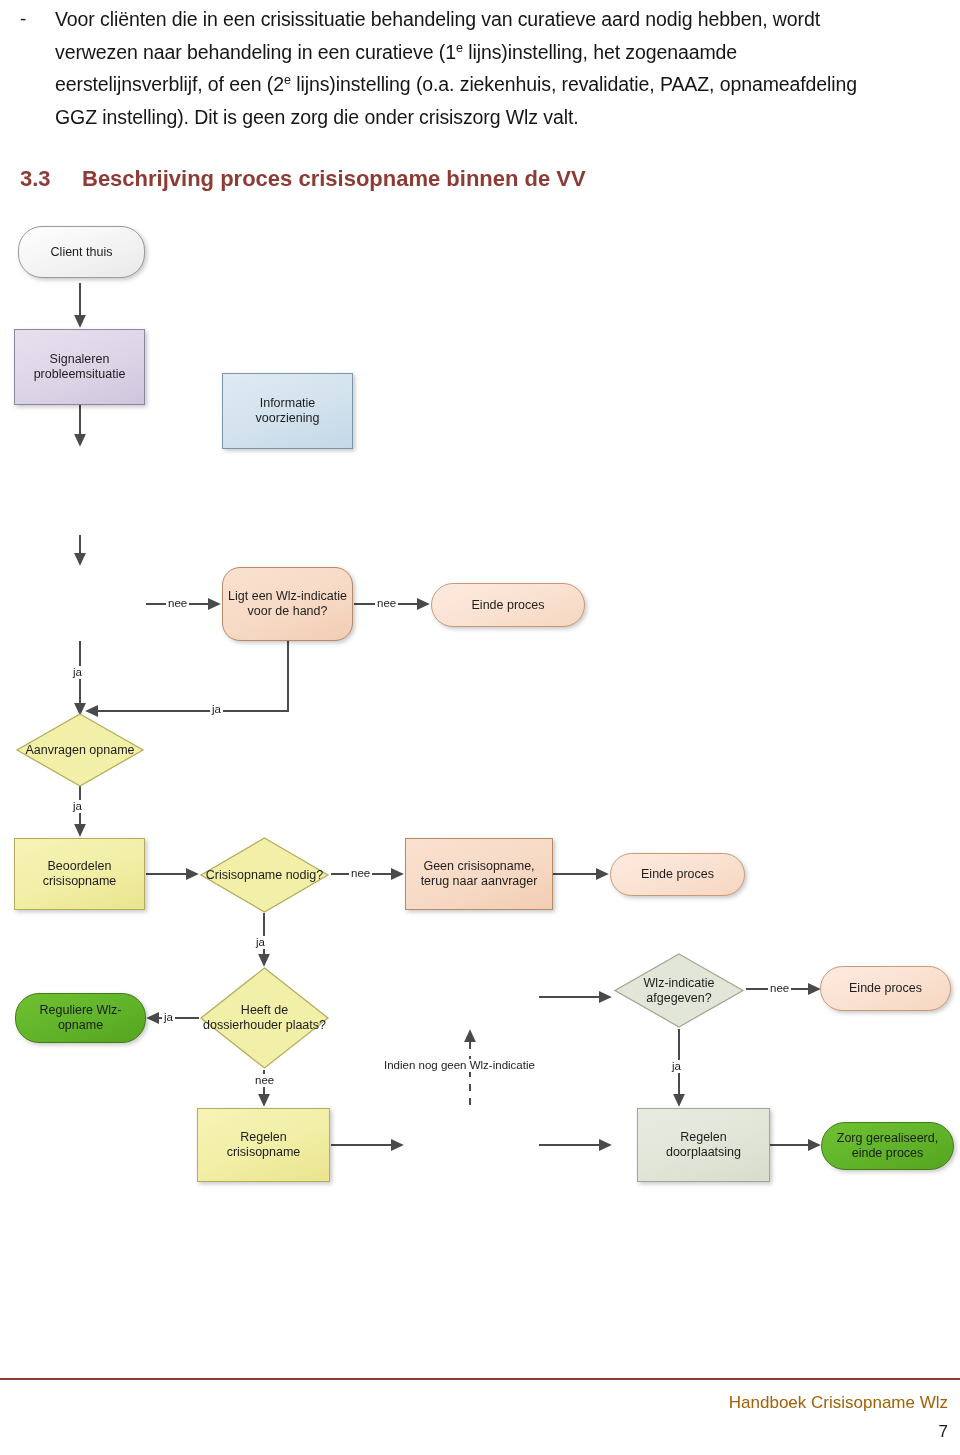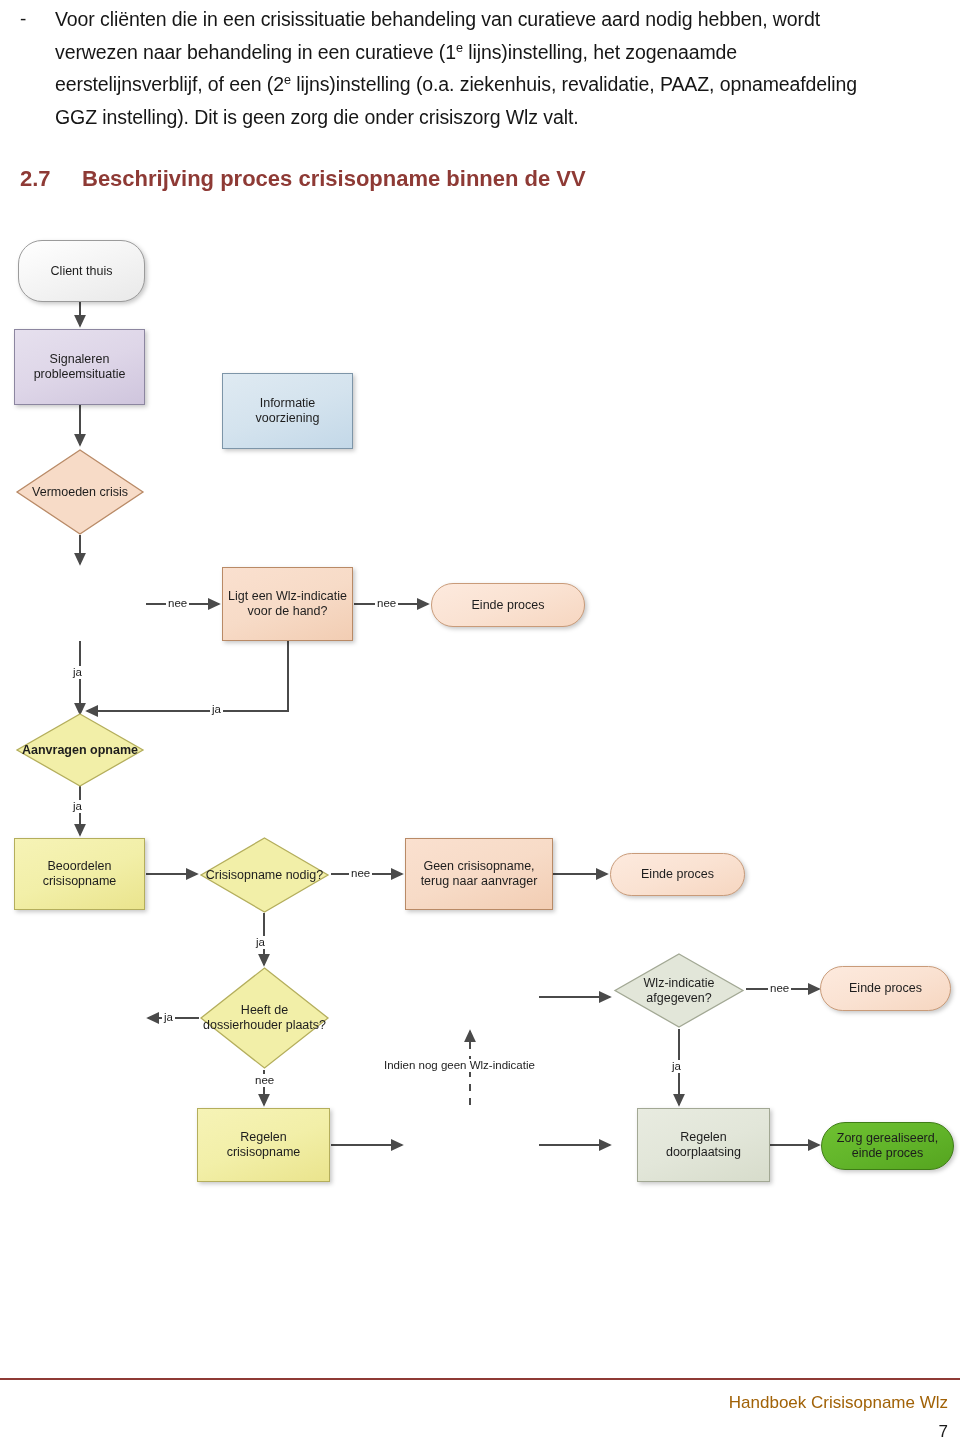--- a/index.html
+++ b/index.html
@@ -148,21 +148,21 @@
 </style>
 </head>
 <body>
 
 <div id="intro">
   <span id="intro-bullet">-</span>
   <div id="intro-text"><span>Voor cliënten die in een crisissituatie behandeling van curatieve aard nodig hebben, wordt verwezen naar behandeling in een curatieve (1</span><sup>e</sup><span> lijns)instelling, het zogenaamde eerstelijnsverblijf,  of een (2</span><sup>e</sup><span> lijns)instelling (o.a. ziekenhuis, revalidatie, PAAZ, opnameafdeling GGZ instelling). Dit is geen zorg die onder crisiszorg Wlz valt.</span></div>
 </div>
 
 <div id="heading">
-  <span class="num">2.7</span><span>Beschrijving proces crisisopname binnen de VV</span>
+  <span class="num">3.3</span><span>Beschrijving proces crisisopname binnen de VV</span>
 </div>
 
 <div id="chart">
 
   <svg id="edges" viewBox="0 0 960 1300">
     <defs>
       <marker id="arrow" markerWidth="7" markerHeight="7" refX="5.6" refY="3" orient="auto">
         <path d="M0,0 L6.5,3 L0,6 z" fill="#4a4a4a"></path>
       </marker>
     </defs>
@@ -205,50 +205,44 @@
       <path d="M539,1145 L610,1145"></path>
 
       <path d="M746,1145 L819,1145"></path>
 
       <path d="M288,641 L288,711 L87,711"></path>
 
       <path d="M470,1105 L470,1031" stroke-dasharray="7,7"></path>
     </g>
   </svg>
 
-  <div class="node round fill-white" style="left:18px;top:240px;width:127px;height:62px;">
+  <div class="node round fill-white" style="left:18px;top:226px;width:127px;height:52px;">
     <span class="lbl">Client thuis</span>
   </div>
 
   <div class="node rect fill-purple" style="left:14px;top:329px;width:131px;height:76px;">
     <span class="lbl">Signaleren probleemsituatie</span>
   </div>
   <div class="node rect fill-blue" style="left:222px;top:329px;width:131px;height:76px;">
     <span class="lbl">Informatie voorziening</span>
   </div>
 
-  <div class="node diamond" style="left:15px;top:448px;width:130px;height:88px;">
-    <svg class="dmd-bg" viewBox="0 0 130 88" preserveAspectRatio="none">
-      <polygon points="65,2 128,44 65,86 2,44" fill="#f7dbc7" stroke="#b98a66" stroke-width="1.3"></polygon>
-    </svg>
-    <span class="lbl">Vermoeden crisis</span>
-  </div>
-
-  <div class="node rect fill-peach" style="left:222px;top:567px;width:131px;height:74px;">
+
+  <div class="node rect fill-peach" style="left:222px;top:567px;width:131px;height:74px;border-radius:18px;">
     <span class="lbl">Ligt een Wlz-indicatie voor de hand?</span>
   </div>
   <div class="node round fill-peachL" style="left:431px;top:583px;width:154px;height:44px;">
     <span class="lbl">Einde proces</span>
   </div>
   <div class="edge-label" style="left:166px;top:597px;">nee</div>
   <div class="edge-label" style="left:375px;top:597px;">nee</div>
   <div class="edge-label" style="left:71px;top:666px;">ja</div>
   <div class="edge-label" style="left:210px;top:703px;">ja</div>
 
-  <div class="node diamond" style="left:15px;top:712px;width:130px;height:76px;font-weight:bold;">
+  <div class="node diamond" style="left:15px;top:712px;width:130px;height:76px;">
     <svg class="dmd-bg" viewBox="0 0 130 76" preserveAspectRatio="none">
       <polygon points="65,2 128,38 65,74 2,38" fill="#f2efa8" stroke="#b4ae5c" stroke-width="1.3"></polygon>
     </svg>
     <span class="lbl">Aanvragen opname</span>
   </div>
   <div class="edge-label" style="left:71px;top:800px;">ja</div>
 
   <div class="node rect fill-yellow" style="left:14px;top:838px;width:131px;height:72px;">
     <span class="lbl">Beoordelen crisisopname</span>
   </div>
@@ -260,20 +254,23 @@
   </div>
   <div class="node rect fill-peach" style="left:405px;top:838px;width:148px;height:72px;">
     <span class="lbl">Geen crisisopname, terug naar aanvrager</span>
   </div>
   <div class="node round fill-peachL" style="left:610px;top:853px;width:135px;height:43px;">
     <span class="lbl">Einde proces</span>
   </div>
   <div class="edge-label" style="left:349px;top:867px;">nee</div>
   <div class="edge-label" style="left:254px;top:936px;">ja</div>
 
+  <div class="node round fill-kgreen" style="left:15px;top:993px;width:131px;height:50px;">
+    <span class="lbl">Reguliere Wlz-opname</span>
+  </div>
   <div class="node diamond" style="left:199px;top:966px;width:131px;height:104px;">
     <svg class="dmd-bg" viewBox="0 0 131 104" preserveAspectRatio="none">
       <polygon points="65.5,2 129,52 65.5,102 2,52" fill="#f2efa8" stroke="#b4ae5c" stroke-width="1.3"></polygon>
     </svg>
     <span class="lbl">Heeft de dossierhouder plaats?</span>
   </div>
   <div class="node diamond" style="left:613px;top:952px;width:132px;height:77px;">
     <svg class="dmd-bg" viewBox="0 0 132 77" preserveAspectRatio="none">
       <polygon points="66,2 130,38.5 66,75 2,38.5" fill="#e2e6d9" stroke="#a2a894" stroke-width="1.3"></polygon>
     </svg>

